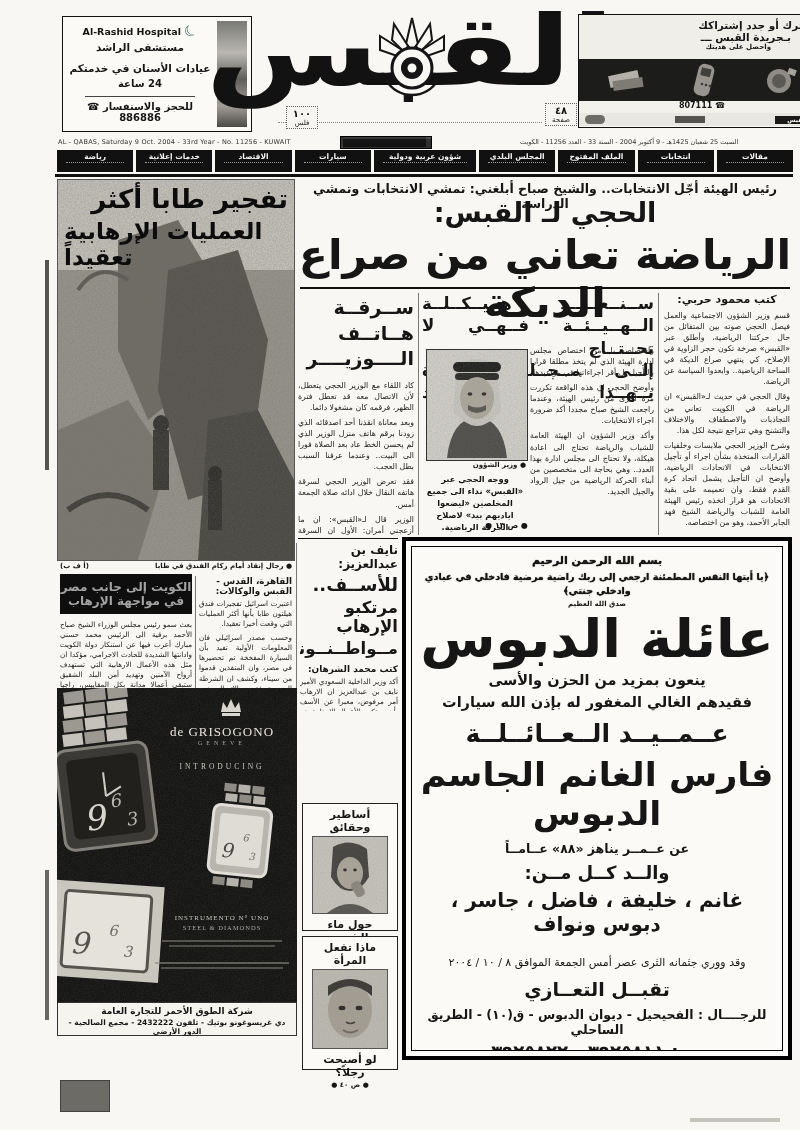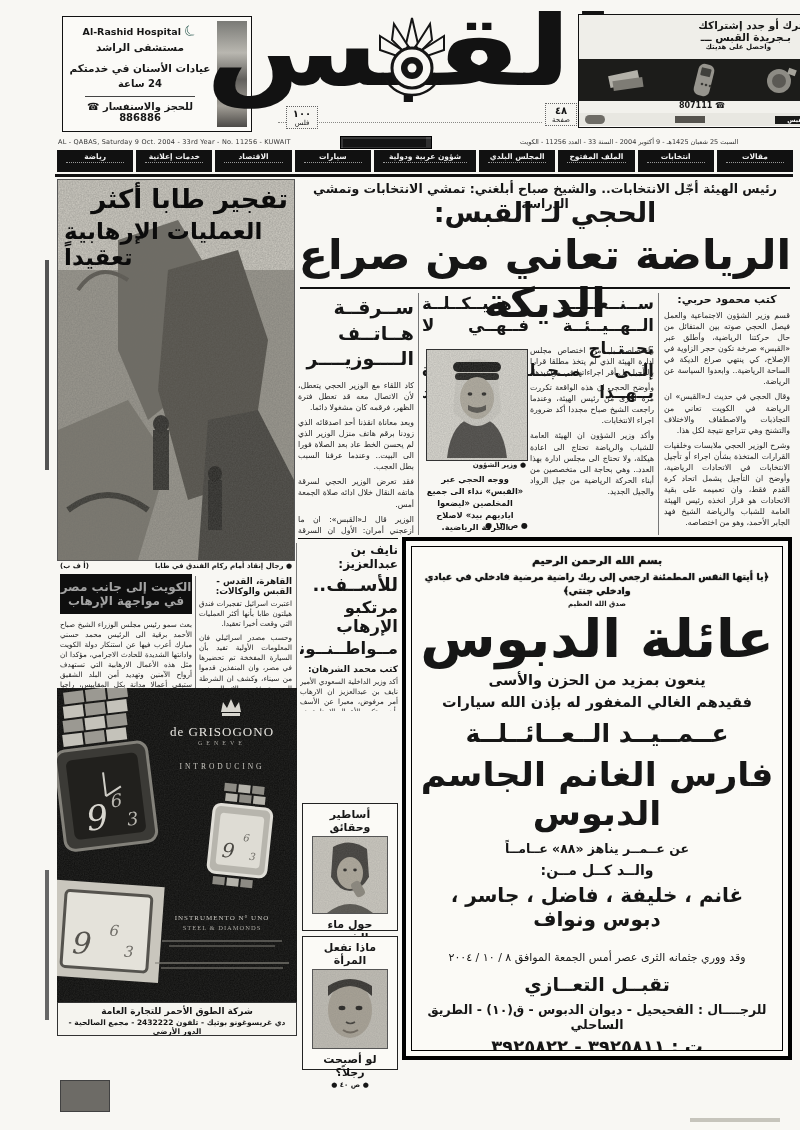--- a/index.html
+++ b/index.html
@@ -313,21 +313,21 @@
     <div class="obit-inner">
       <div class="calli" style="font-size:11px;font-weight:800">بسم الله الرحمن الرحيم</div>
       <div class="calli" style="font-size:9.5px;font-weight:800;margin-top:3px;line-height:1.5">﴿يا أيتها النفس المطمئنة ارجعي إلى ربك راضية مرضية فادخلي في عبادي وادخلي جنتي﴾</div>
       <div style="font-size:7px;font-weight:800;margin-top:1px">صدق الله العظيم</div>
       <div style="font-size:52px;font-weight:900;line-height:1.05;margin-top:4px;transform:scaleX(1.05)">عائلة الدبوس</div>
       <div style="font-size:14.5px;font-weight:800;margin-top:6px">ينعون بمزيد من الحزن والأسى</div>
       <div style="font-size:14.5px;font-weight:800;margin-top:6px">فقيدهم الغالي المغفور له بإذن الله سيارات</div>
       <div style="font-size:25px;font-weight:900;margin-top:9px">عــمــيــد الــعــائــلــة</div>
       <div style="font-size:33px;font-weight:900;margin-top:7px;transform:scaleX(1.06)">فارس الغانم الجاسم الدبوس</div>
       <div style="font-size:12.5px;font-weight:800;margin-top:8px">عن عــمــر يناهز «٨٨» عــامــاً</div>
-      <div style="font-size:14px;font-weight:800;margin-top:6px">والــد كــل مــن:</div>
+      <div style="font-size:18px;font-weight:800;margin-top:6px">والــد كــل مــن:</div>
       <div style="font-size:20px;font-weight:900;margin-top:5px">غانم ، خليفة ، فاضل ، جاسر ، دبوس ونواف</div>
       <div style="font-size:11px;font-weight:400;margin-top:20px">وقد ووري جثمانه الثرى عصر أمس الجمعة الموافق ٨ / ١٠ / ٢٠٠٤</div>
       <div style="font-size:19px;font-weight:900;margin-top:9px">تقبــل التعــازي</div>
       <div style="font-size:12.5px;font-weight:800;margin-top:7px">للرجــــال : الفحيحيل - ديوان الدبوس - ق(١٠) - الطريق الساحلي</div>
       <div style="font-size:18px;font-weight:800;margin-top:4px">ت : ٣٩٢٥٨١١ - ٣٩٢٥٨٢٢</div>
 
     </div>
   </div>
 
   <div class="abs wad ltr" style="left:57px;top:688px;width:240px;height:314px">

